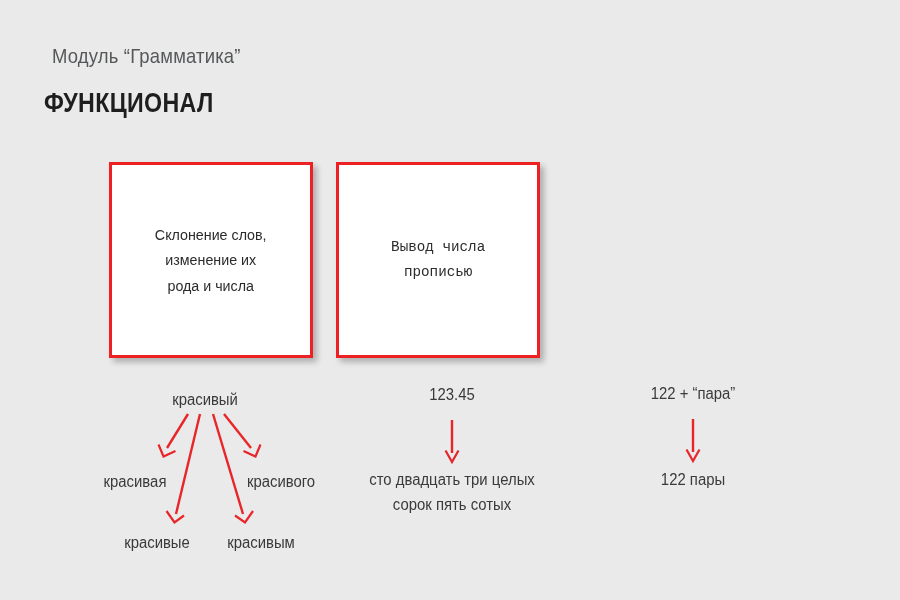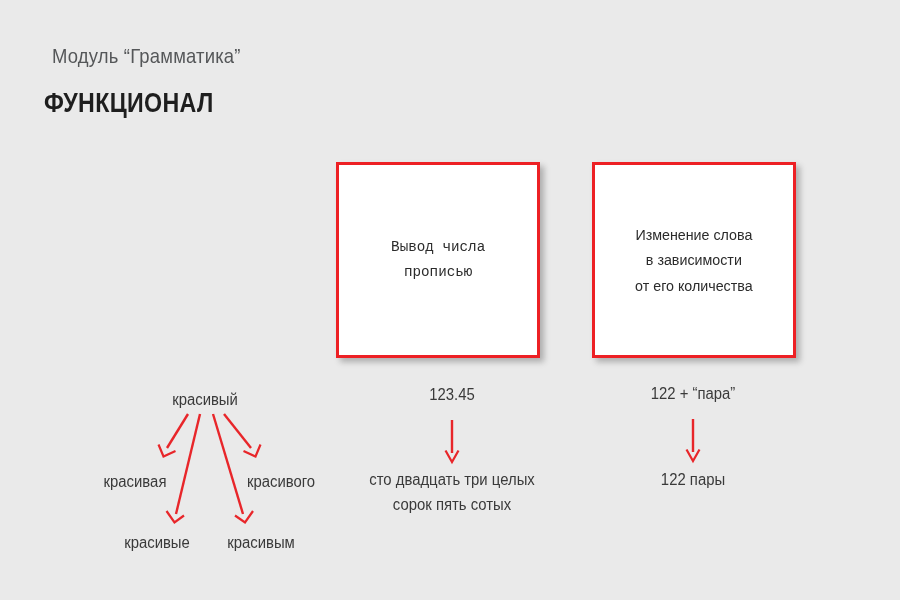--- a/index.html
+++ b/index.html
@@ -123,31 +123,31 @@
   }
 </style>
 </head>
 <body>
 
 <div class="slide">
 
   <div class="subtitle">Модуль “Грамматика”</div>
   <div class="title">ФУНКЦИОНАЛ</div>
 
+  <div class="card card-1">
+    <div class="card-text">Склонение слов,
+изменение их
+рода и числа</div>
+  </div>
 
   <div class="card card-2">
     <div class="card-text">Вывод числа
 прописью</div>
   </div>
 
-  <div class="card card-3">
-    <div class="card-text">Изменение слова
-в зависимости
-от его количества</div>
-  </div>
 
   <div class="ex-top w-base">красивый</div>
   <div class="ex-bottom w-fem">красивая</div>
   <div class="ex-bottom w-plural">красивые</div>
   <div class="ex-bottom w-instr">красивым</div>
   <div class="ex-bottom w-gen">красивого</div>
 
   <div class="ex-top n-in">123.45</div>
   <div class="ex-bottom n-out">сто двадцать три целых
 сорок пять сотых</div>

